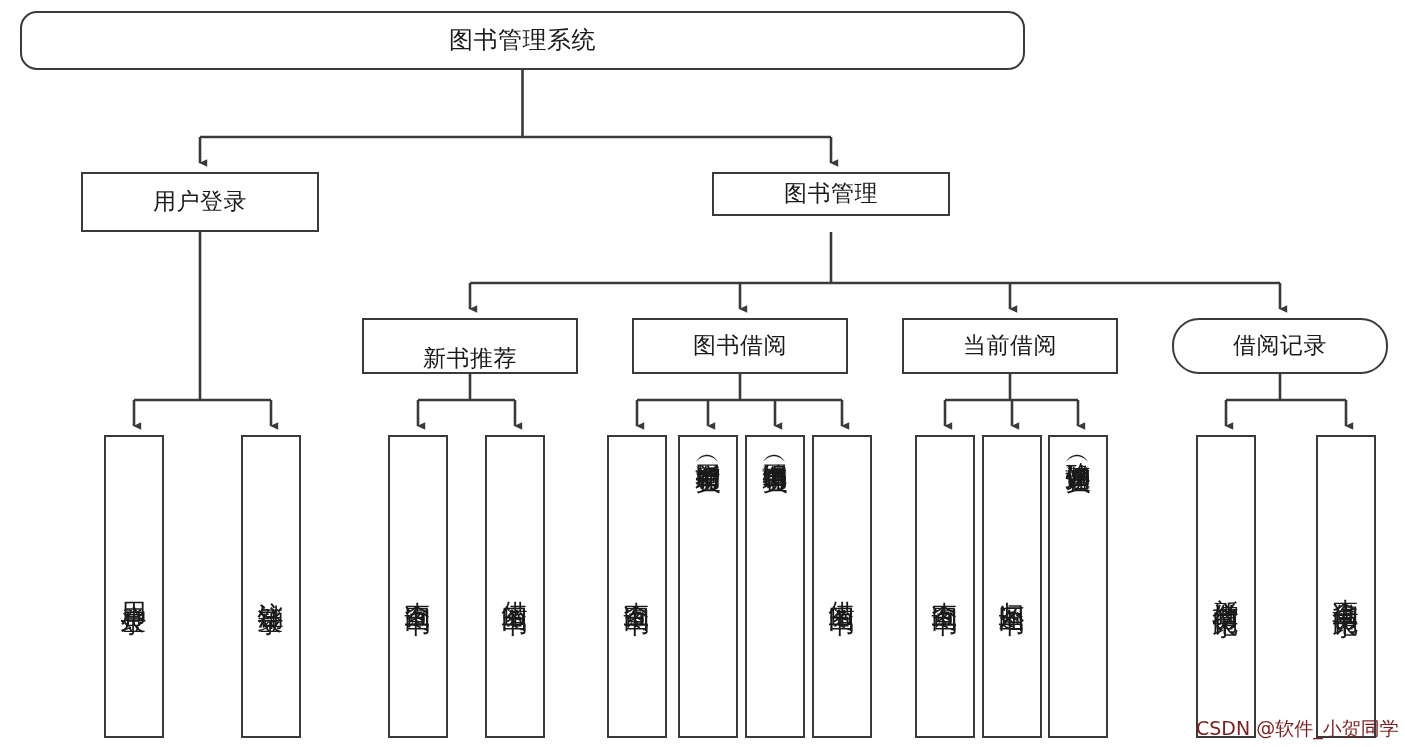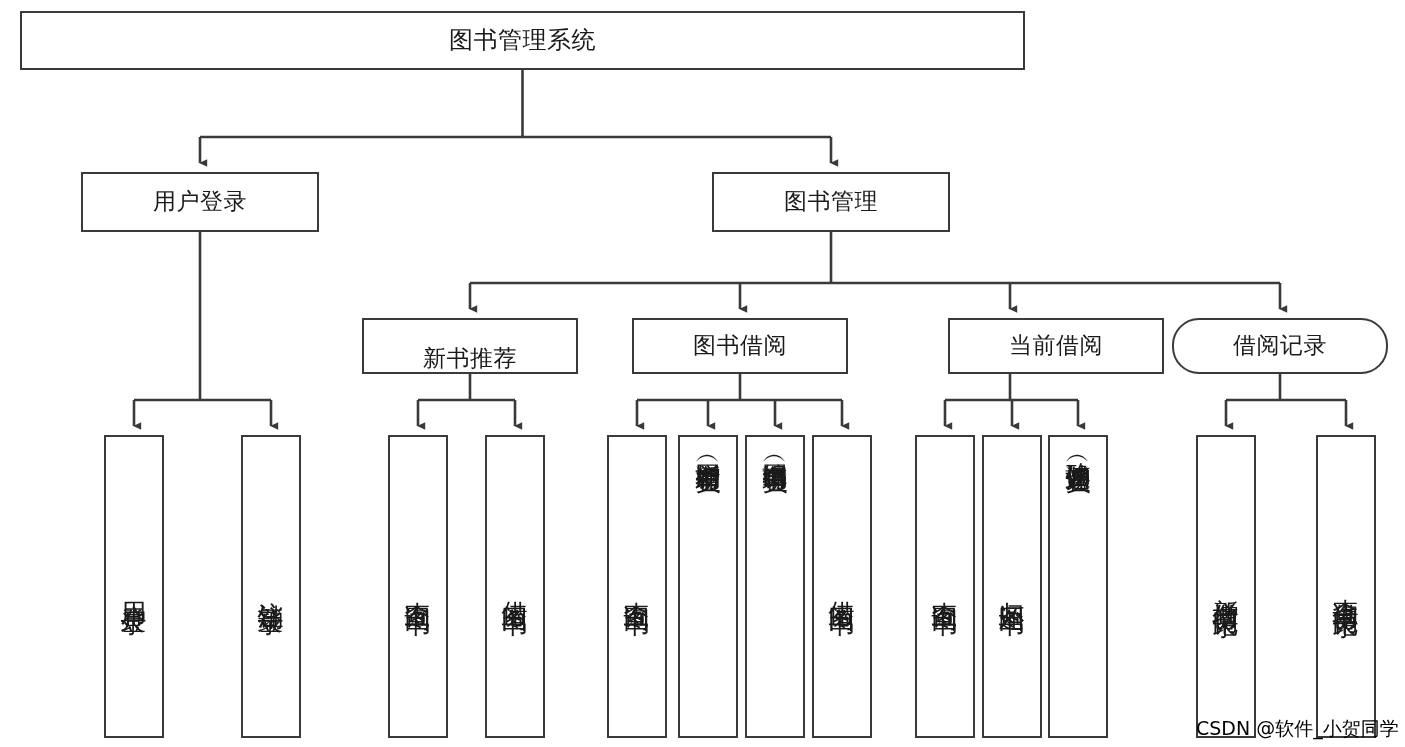--- a/index.html
+++ b/index.html
@@ -66,21 +66,21 @@
     letter-spacing: 1px;
   }
   
   .node.vert.mid {
     align-items: center;
     padding-top: 0;
   }
   .watermark {
     position: absolute;
     font-size: 19px;
-    color: #000000;
+    color: #7f1d1d;
     white-space: nowrap;
     z-index: 5;
     font-family: "DejaVu Sans", "Liberation Sans", sans-serif;
   }
 </style>
 </head>
 <body>
 
 <div id="canvas">
   <svg id="edges" viewBox="0 0 1405 747" xmlns="http://www.w3.org/2000/svg">
@@ -120,36 +120,36 @@
         <path d="M1012,400 L1012,426" marker-end="url(#arrowhead)"></path>
         <path d="M1078,400 L1078,426" marker-end="url(#arrowhead)"></path>
         <path d="M1280,374 L1280,400"></path>
         <path d="M1226,400 L1346,400"></path>
         <path d="M1226,400 L1226,426" marker-end="url(#arrowhead)"></path>
         <path d="M1346,400 L1346,426" marker-end="url(#arrowhead)"></path>
       </g>
   </svg>
 
   <div class="watermark" style="left:1196px; top:716px;">CSDN @软件_小贺同学</div>
-<div class="node level0 horiz" style="left: 20px; top: 11px; width: 1005px; height: 59px;">
+<div class="node level0 horiz" style="left: 20px; top: 11px; width: 1005px; height: 59px; border-radius: 17px;">
       <span class="label">图书管理系统</span>
     </div>
     <div class="node level1 horiz" style="left: 81px; top: 172px; width: 238px; height: 60px;">
       <span class="label">用户登录</span>
     </div>
-    <div class="node level1 horiz" style="left: 712px; top: 172px; width: 238px; height: 60px;">
+    <div class="node level1 horiz" style="left: 712px; top: 172px; width: 238px; height: 44px;">
       <span class="label">图书管理</span>
     </div>
     <div class="node level2 horiz" style="left: 362px; top: 318px; width: 216px; height: 56px; align-items: flex-end;">
       <span class="label">新书推荐</span>
     </div>
     <div class="node level2 horiz" style="left: 632px; top: 318px; width: 216px; height: 56px;">
       <span class="label">图书借阅</span>
     </div>
-    <div class="node level2 horiz" style="left: 902px; top: 318px; width: 216px; height: 56px; margin-left: 46px;">
+    <div class="node level2 horiz" style="left: 902px; top: 318px; width: 216px; height: 56px;">
       <span class="label">当前借阅</span>
     </div>
     <div class="node level2 horiz" style="left: 1172px; top: 318px; width: 216px; height: 56px; border-radius: 27px;">
       <span class="label">借阅记录</span>
     </div>
     <div class="node level3 vert mid" style="left: 104px; top: 435px; width: 60px; height: 303px;">
       <span class="label">用户登录</span>
     </div>
     <div class="node level3 vert mid" style="left: 241px; top: 435px; width: 60px; height: 303px;">
       <span class="label">注销登录</span>

